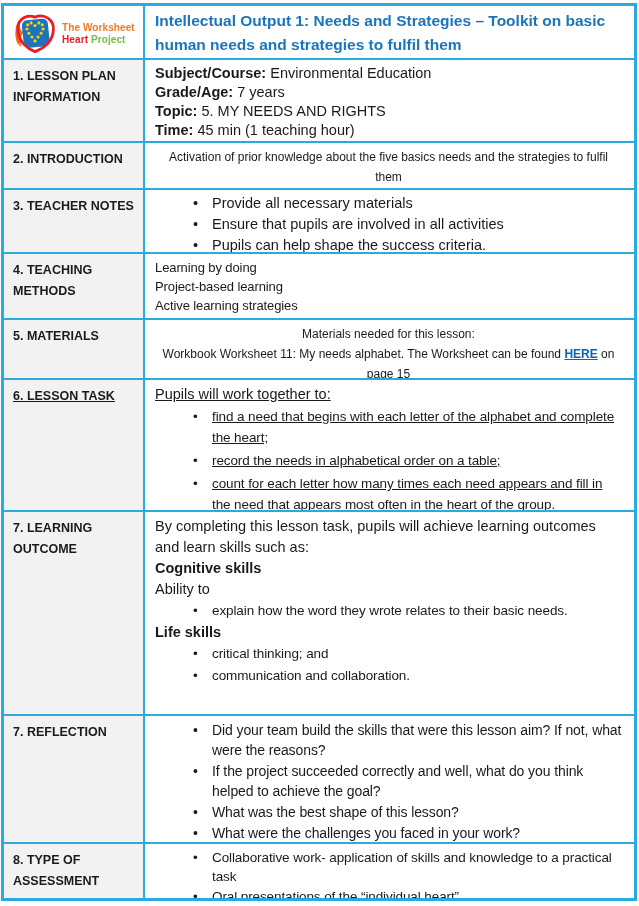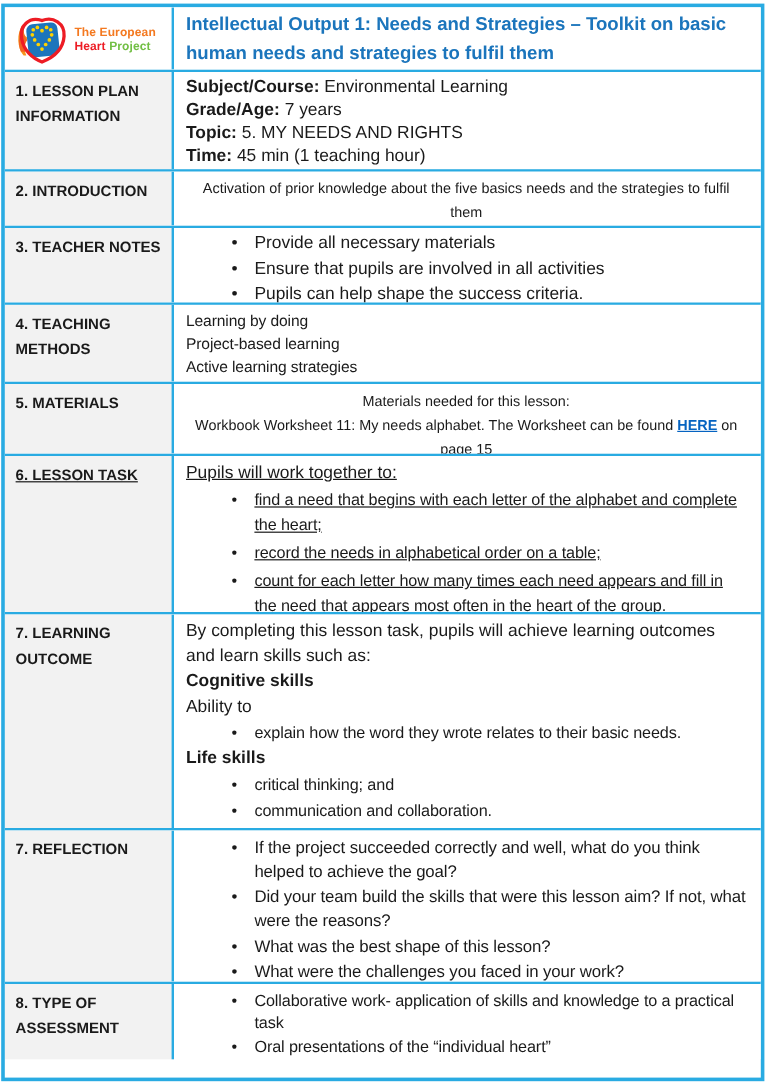--- a/index.html
+++ b/index.html
@@ -30,21 +30,21 @@
   .cell-body { flex: 1 1 auto; padding: 4px 12px 0 10px; background: #fff; }
 
   
   .r-header { height: 52px; }
   .r1 { height: 83px; }
   .r2 { height: 47px; }
   .r3 { height: 64px; }
   .r4 { height: 66px; }
   .r5 { height: 60px; }
   .r6 { height: 132px; text-decoration: underline; }
-  .r7 { height: 180px; }
+  .r7 { height: 204px; }
   .r8 { height: 128px; }
   .r9 { flex: 1; }
 
   
   .logo-cell { background: #fff; padding: 3px 2px 0 8px; display: flex; align-items: center; }
   .logo-text { margin-left: 4px; font-weight: bold; font-size: 10px; line-height: 12px; letter-spacing: 0.1px; }
   .logo-line1 { color: #F47920; }
   .logo-heart { color: #ED1C24; }
   .logo-project { color: #72BF44; }
   .title-cell { padding-top: 3px; }
@@ -96,34 +96,34 @@
             <circle cx="34" cy="32" r="2"></circle>
             <circle cx="38" cy="27" r="2"></circle>
           <circle cx="40.5" cy="21.5" r="2"></circle>
             <circle cx="39.5" cy="16" r="2"></circle>
             <circle cx="35" cy="13.5" r="2"></circle>
         </g>
 
         <path d="M30,6 C16,1 5,12 8,26 C10,38 19,47 30,51 C43,46 53,37 54,23 C55,9 42,1 30,6" fill="none" stroke="#ED1C24" stroke-width="3.6" stroke-linecap="round"></path>
       </svg>
       <div class="logo-text">
-        <div class="logo-line1">The European</div>
+        <div class="logo-line1">The Worksheet</div>
         <div><span class="logo-heart">Heart </span><span class="logo-project">Project</span></div>
       </div>
     </div>
     <div class="cell-body title-cell">
       <div class="title-line">Intellectual Output 1:  Needs and Strategies – Toolkit on basic</div>
       <div class="title-line">human needs and strategies to fulfil them</div>
     </div>
   </div>
 
   <div class="row r1">
     <div class="cell-label">1. LESSON PLAN INFORMATION</div>
     <div class="cell-body">
-      <p class="t-reg"><span class="b">Subject/Course:</span><span>  Environmental Learning</span></p>
+      <p class="t-reg"><span class="b">Subject/Course:</span><span>  Environmental Education</span></p>
       <p class="t-reg"><span class="b">Grade/Age:</span><span> 7 years</span></p>
       <p class="t-reg"><span class="b">Topic:</span><span> 5. MY NEEDS AND RIGHTS</span></p>
       <p class="t-reg"><span class="b">Time:</span><span> 45 min (1 teaching hour)</span></p>
     </div>
   </div>
 
   <div class="row r2">
     <div class="cell-label">2. INTRODUCTION</div>
     <div class="cell-body">
       <p class="t-reg2">Activation of prior knowledge about the five basics needs and the strategies to fulfil them</p>
@@ -185,22 +185,22 @@
         <li>critical thinking; and</li>
         <li>communication and collaboration.</li>
       </ul>
     </div>
   </div>
 
   <div class="row r8">
     <div class="cell-label">7. REFLECTION</div>
     <div class="cell-body">
       <ul class="bullets">
+        <li>Did your team build the skills that were this lesson aim? If not, what were the reasons?</li>
         <li>If the project succeeded correctly and well, what do you think helped to achieve the goal?</li>
-        <li>Did your team build the skills that were this lesson aim? If not, what were the reasons?</li>
         <li>What was the best shape of this lesson?</li>
         <li>What were the challenges you faced in your work?</li>
       </ul>
     </div>
   </div>
 
   <div class="row r9">
     <div class="cell-label">8. TYPE OF ASSESSMENT</div>
     <div class="cell-body">
       <ul class="bullets">

